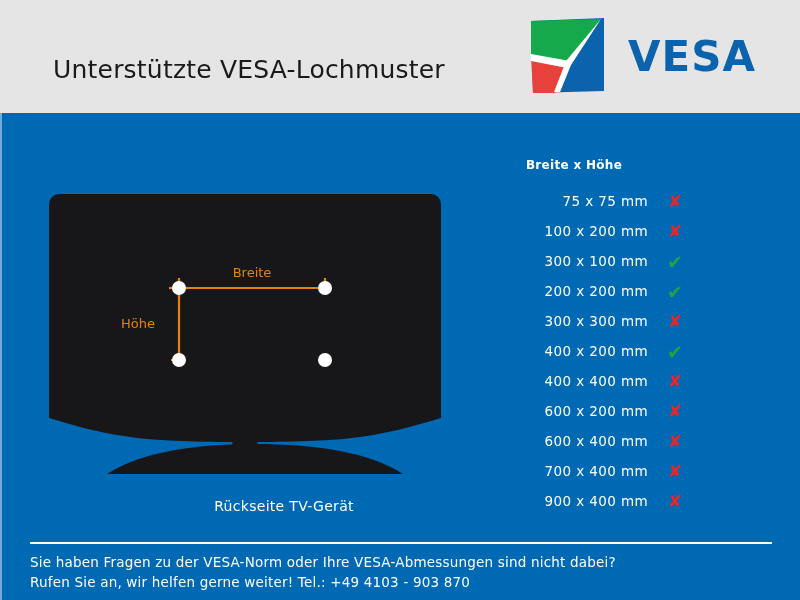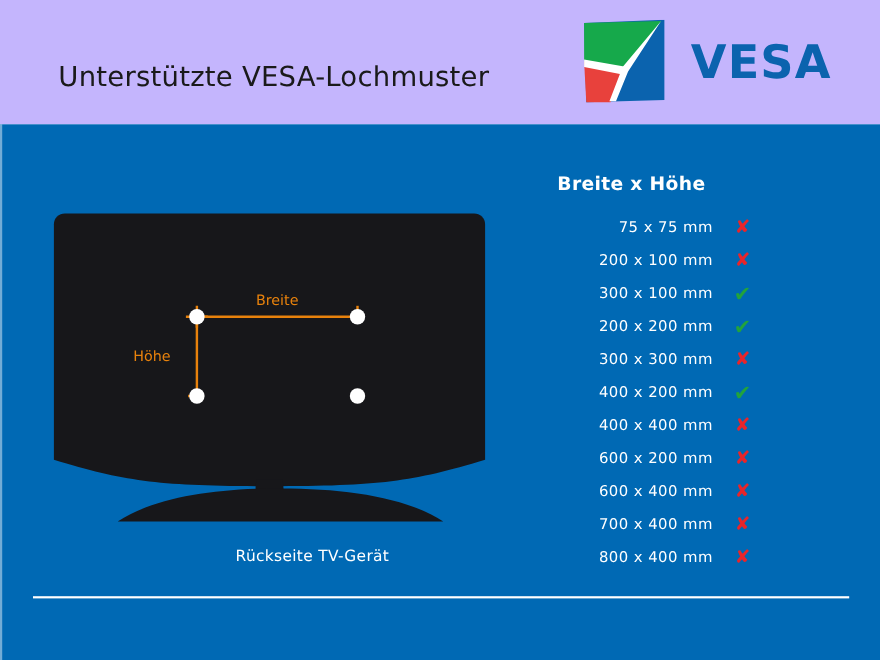--- a/index.html
+++ b/index.html
@@ -14,21 +14,21 @@
     overflow: hidden;
     background: #ffffff;
     font-family: "DejaVu Sans", sans-serif;
   }
 
   
   #header {
     position: absolute;
     left: 0; top: 0;
     width: 800px; height: 113px;
-    background: #c4b5fd;
+    background: #e5e5e5;
   }
   #header-title {
     position: absolute;
     left: 53px;
     top: 55px;
     font-family: "DejaVu Sans", sans-serif;
     font-size: 25px;
     color: #1a1a1a;
     letter-spacing: 0.2px;
     white-space: nowrap;
@@ -121,21 +121,21 @@
   
   #table {
     position: absolute;
     left: 500px;
     top: 158px;
     width: 230px;
   }
   #table-header {
     color: #ffffff;
     font-family: "DejaVu Sans", sans-serif;
-    font-size: 17px;
+    font-size: 12px;
     font-weight: bold;
     letter-spacing: .3px;
     width: 148px;
     text-align: center;
     margin-bottom: 21px;
   }
   .trow {
     display: flex;
     height: 30px;
   }
@@ -250,21 +250,21 @@
   <div id="tv-caption">Rückseite TV-Gerät</div>
 
   <div id="table">
     <div id="table-header">Breite x Höhe</div>
     <div id="table-rows">
         <div class="trow">
           <div class="tsize">75 x 75 mm</div>
           <div class="tmark no">✘</div>
         </div>
         <div class="trow">
-          <div class="tsize">200 x 100 mm</div>
+          <div class="tsize">100 x 200 mm</div>
           <div class="tmark no">✘</div>
         </div>
         <div class="trow">
           <div class="tsize">300 x 100 mm</div>
           <div class="tmark yes">✔</div>
         </div>
         <div class="trow">
           <div class="tsize">200 x 200 mm</div>
           <div class="tmark yes">✔</div>
         </div>
@@ -286,21 +286,25 @@
         </div>
         <div class="trow">
           <div class="tsize">600 x 400 mm</div>
           <div class="tmark no">✘</div>
         </div>
         <div class="trow">
           <div class="tsize">700 x 400 mm</div>
           <div class="tmark no">✘</div>
         </div>
         <div class="trow">
-          <div class="tsize">800 x 400 mm</div>
+          <div class="tsize">900 x 400 mm</div>
           <div class="tmark no">✘</div>
         </div>
       </div>
   </div>
 
   <div id="footer-rule"></div>
+  <div id="footer-text">
+    <div>Sie haben Fragen zu der VESA-Norm oder Ihre VESA-Abmessungen sind nicht dabei?</div>
+    <div>Rufen Sie an, wir helfen gerne weiter! Tel.: +49 4103 - 903 870</div>
+  </div>
 
 </div>
 
 </body></html>

